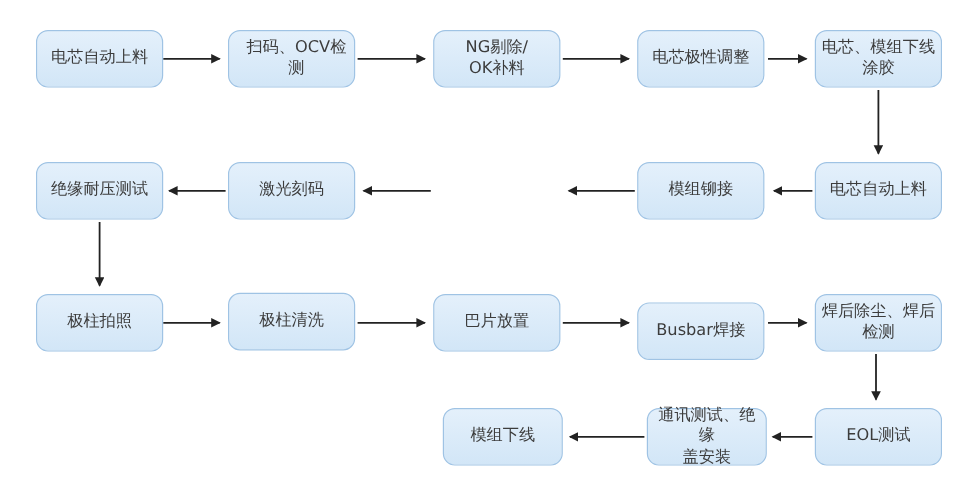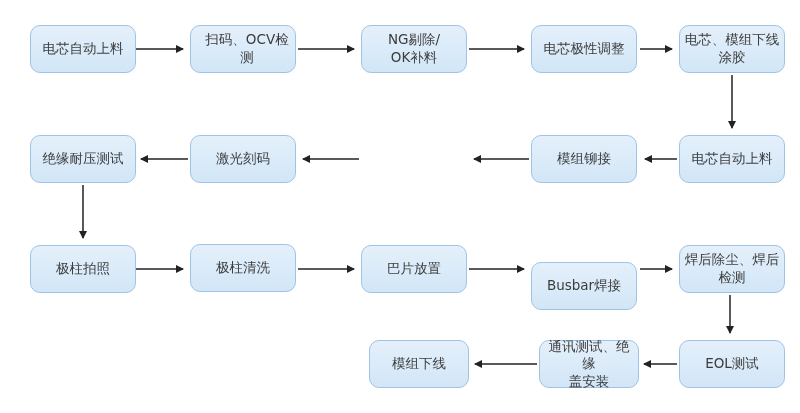--- a/index.html
+++ b/index.html
@@ -96,21 +96,21 @@
 涂胶</div>
 
   <div class="node" style="left:679px; top:135px;">电芯自动上料</div>
   <div class="node" style="left:531px; top:135px;">模组铆接</div>
   <div class="node" style="left:30px;  top:135px;">绝缘耐压测试</div>
   <div class="node" style="left:190px; top:135px;">激光刻码</div>
 
   <div class="node" style="left:30px;  top:245px;">极柱拍照</div>
   <div class="node" style="left:190px; top:244px;">极柱清洗</div>
   <div class="node" style="left:361px; top:245px;">巴片放置</div>
-  <div class="node" style="left:531px; top:262px;text-align:right;">Busbar焊接</div>
+  <div class="node" style="left:531px; top:252px;text-align:right;">Busbar焊接</div>
   <div class="node" style="left:679px; top:245px;">焊后除尘、焊后
 检测</div>
 
   <div class="node" style="left:679px; top:340px;text-align:right;">EOL测试</div>
   <div class="node narrow" style="left:539px; top:340px;">通讯测试、绝缘
 盖安装</div>
   <div class="node narrow" style="left:369px; top:340px;">模组下线</div>
 
 </div>
 

